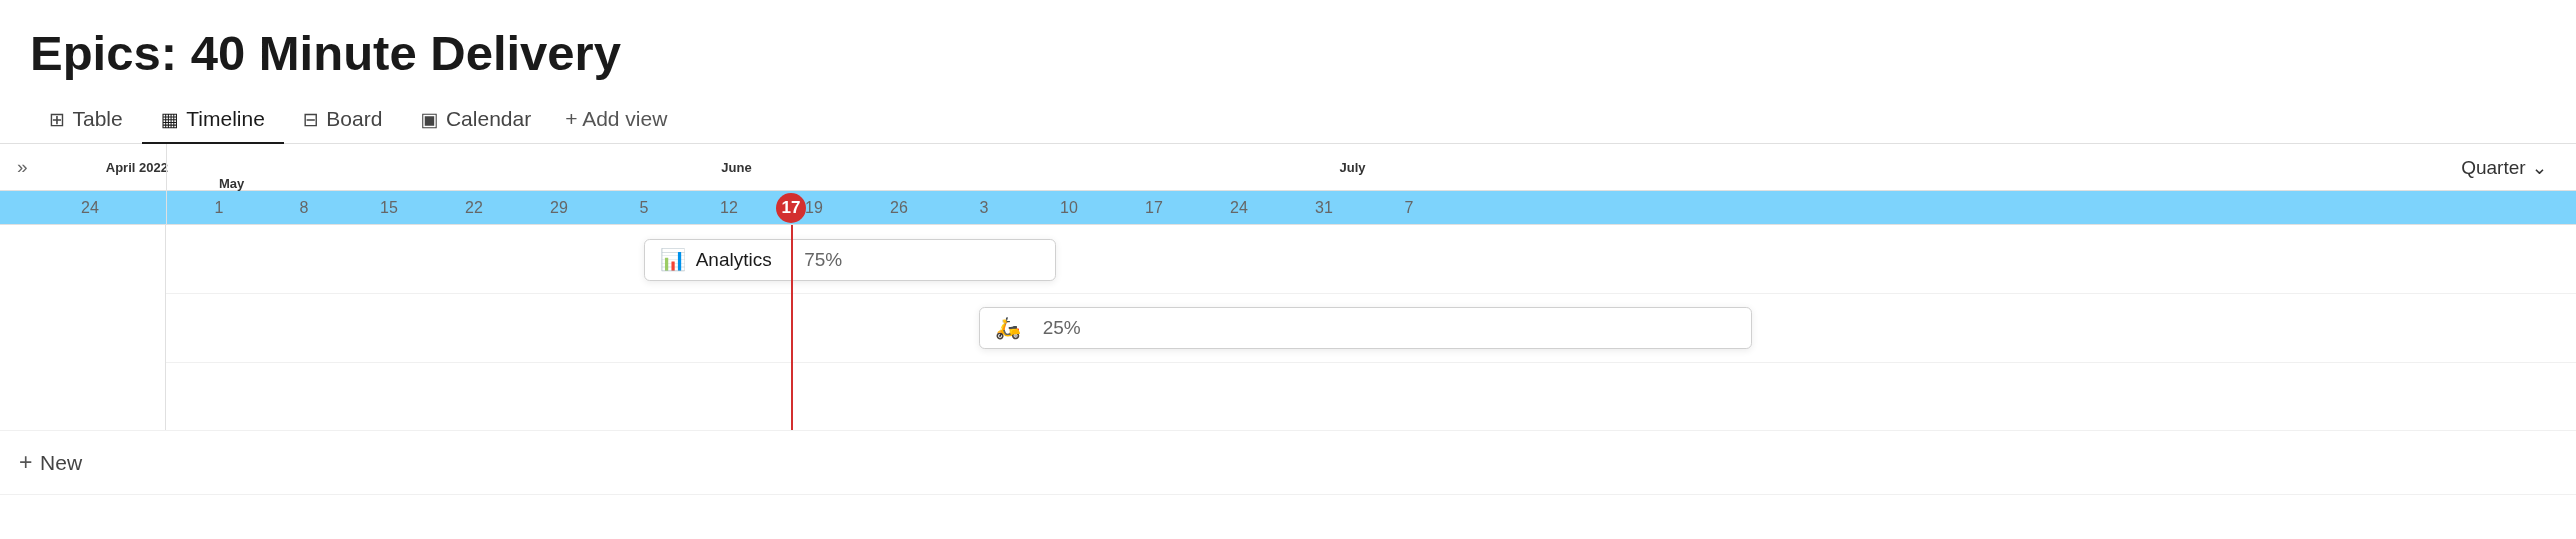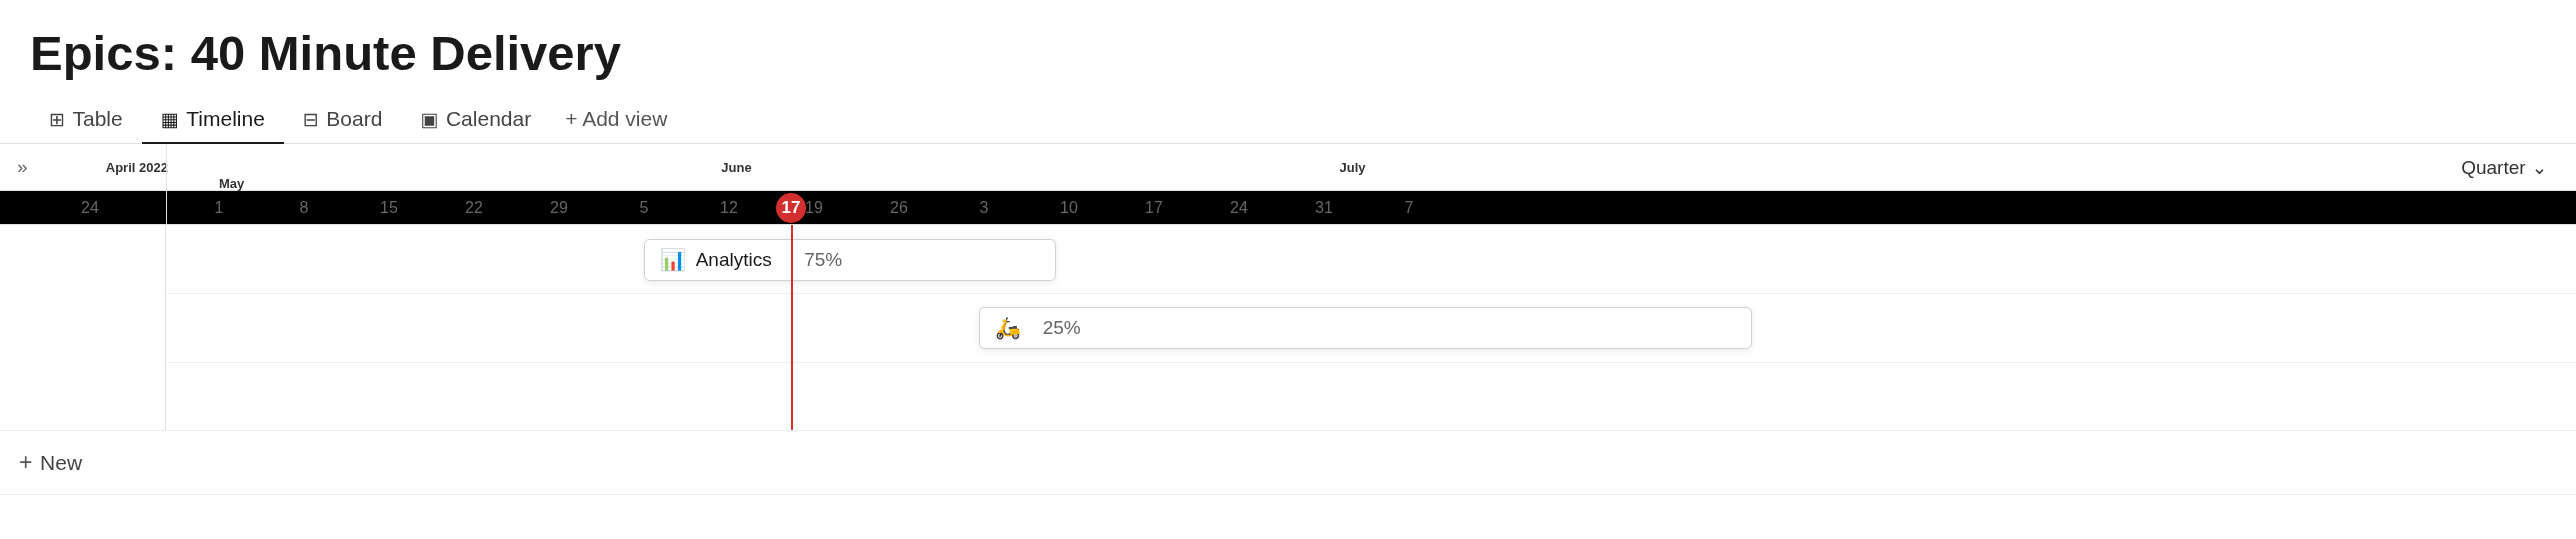--- a/index.html
+++ b/index.html
@@ -159,21 +159,21 @@
       cursor: pointer;
     }
 
     
     .days-row {
       display: flex;
       align-items: center;
       height: 34px;
       border-bottom: 0.9px solid #e0e0e0;
       position: relative;
-      background: #000000;
+      background: #7dd3fc;
     }
 
     
     .gantt-rows {
       position: relative;
     }
 
     
     .today-line {
       position: absolute;

